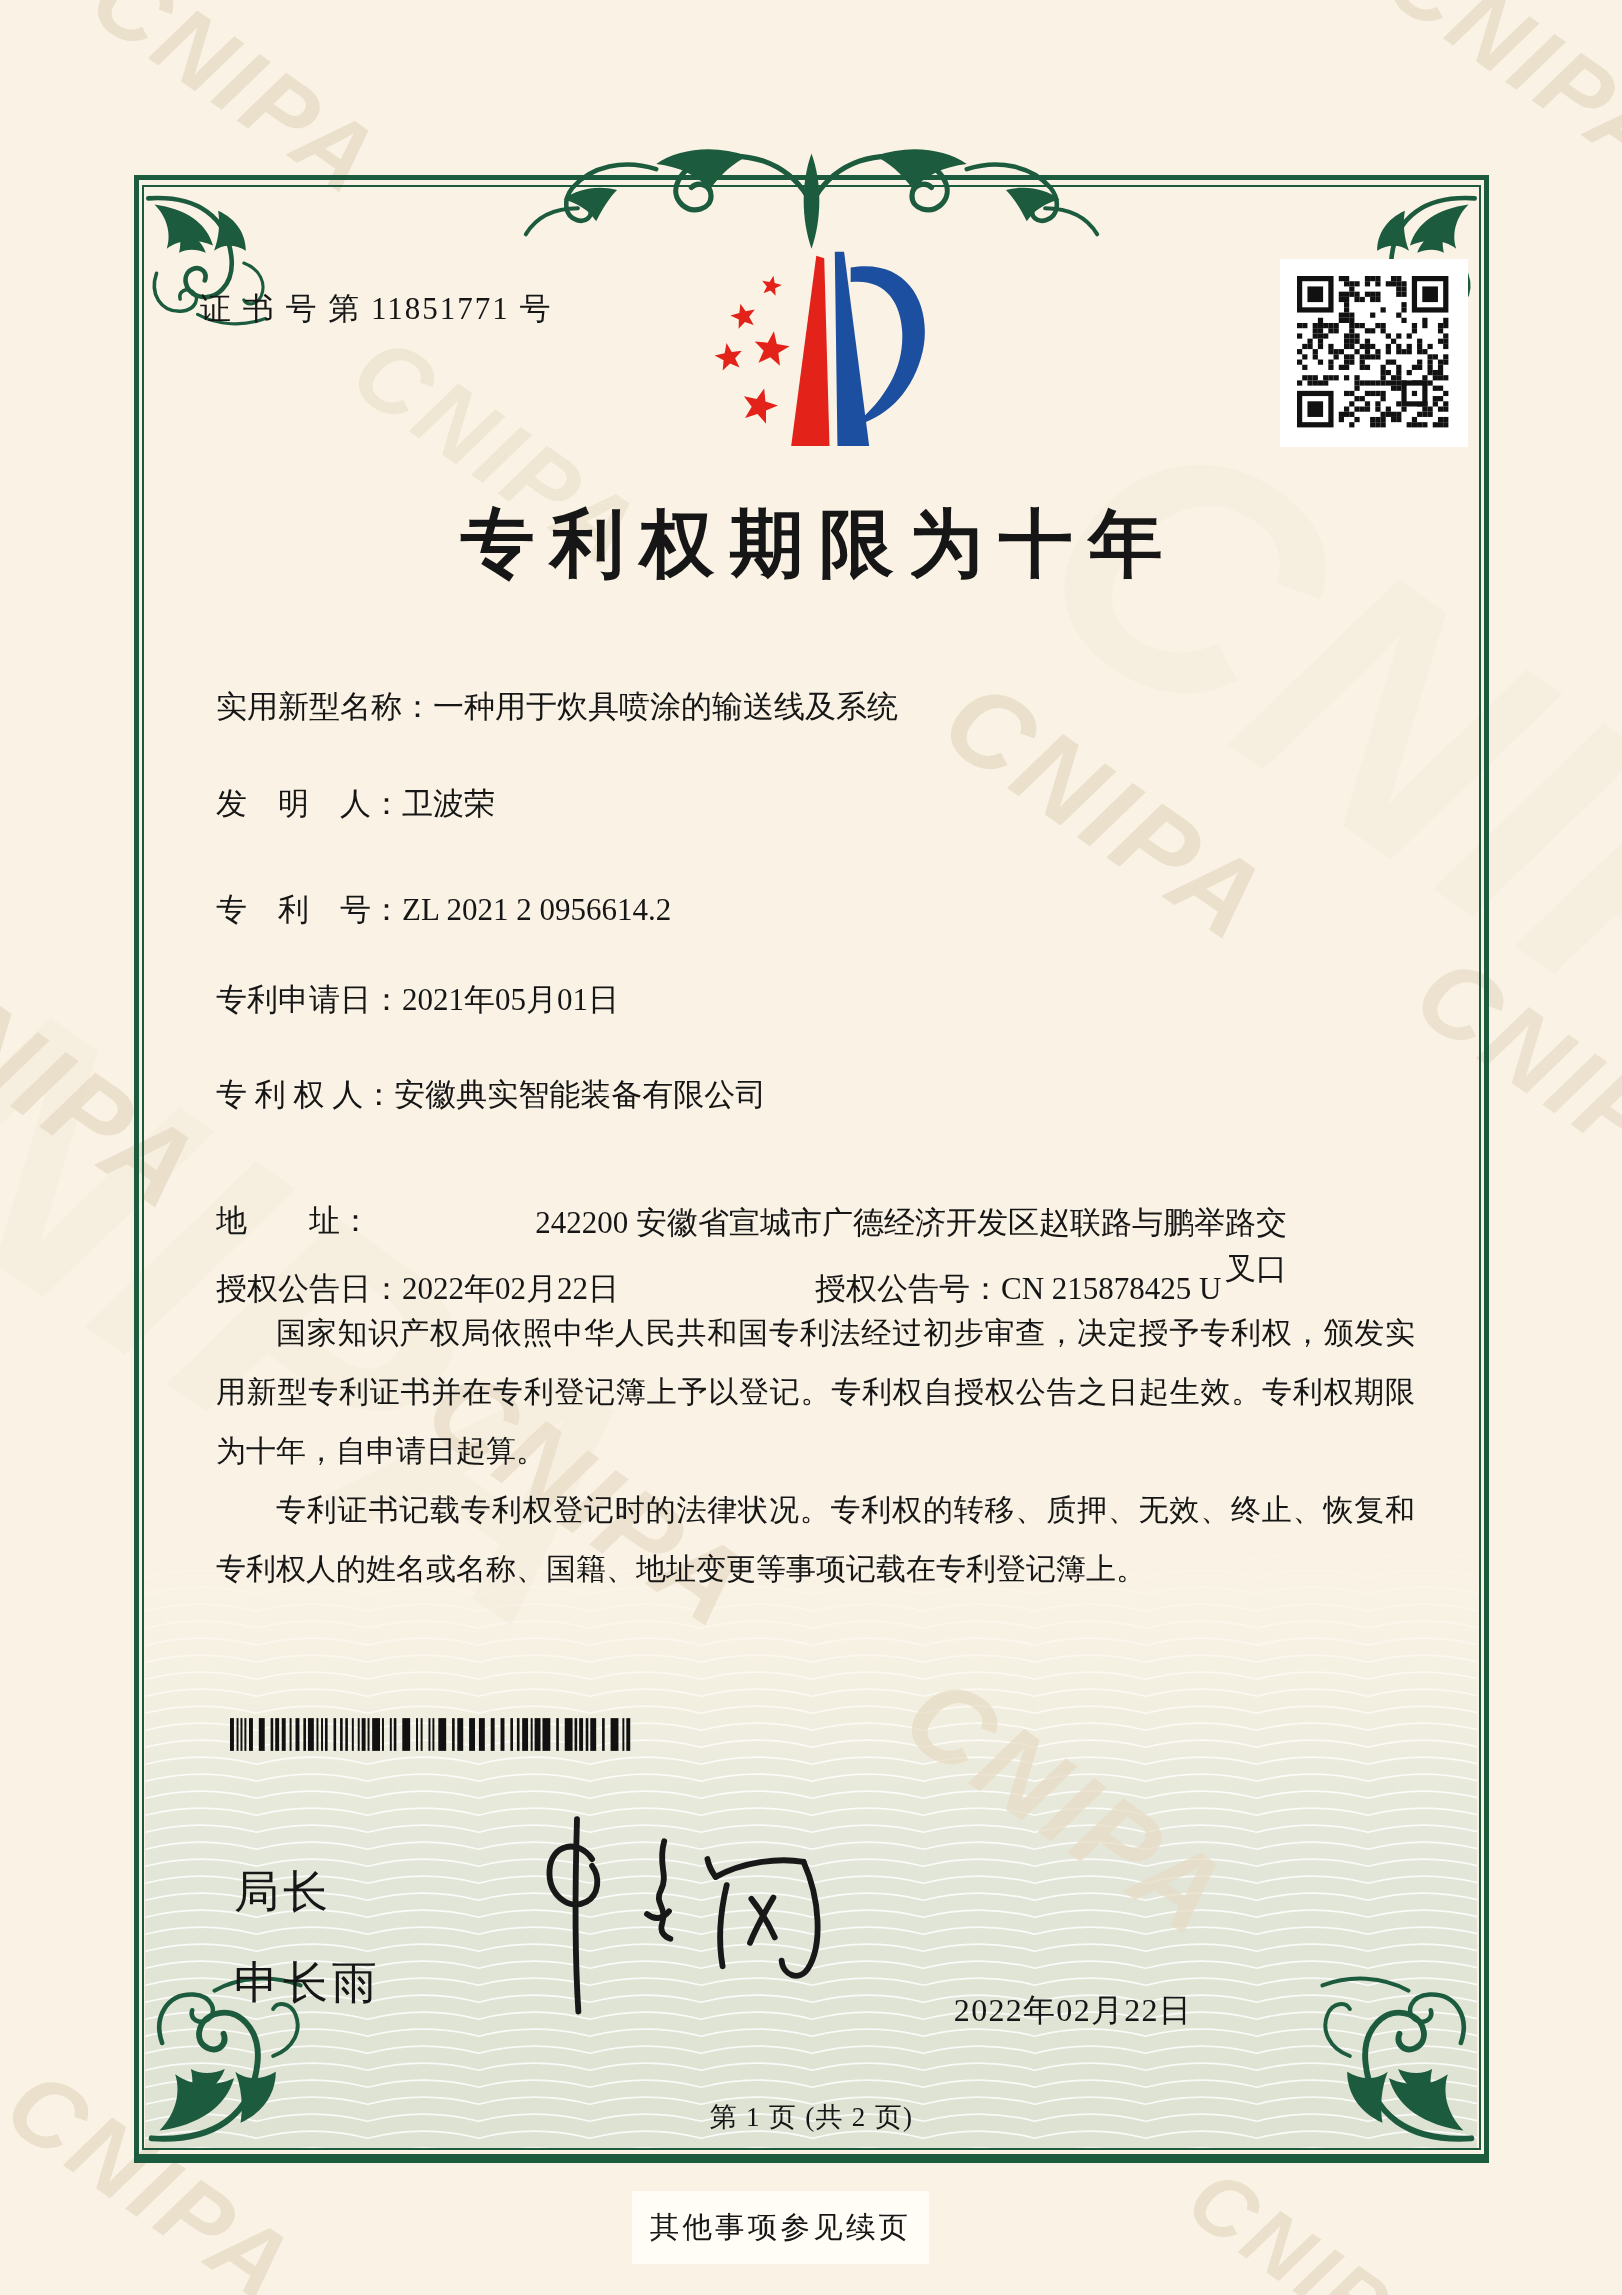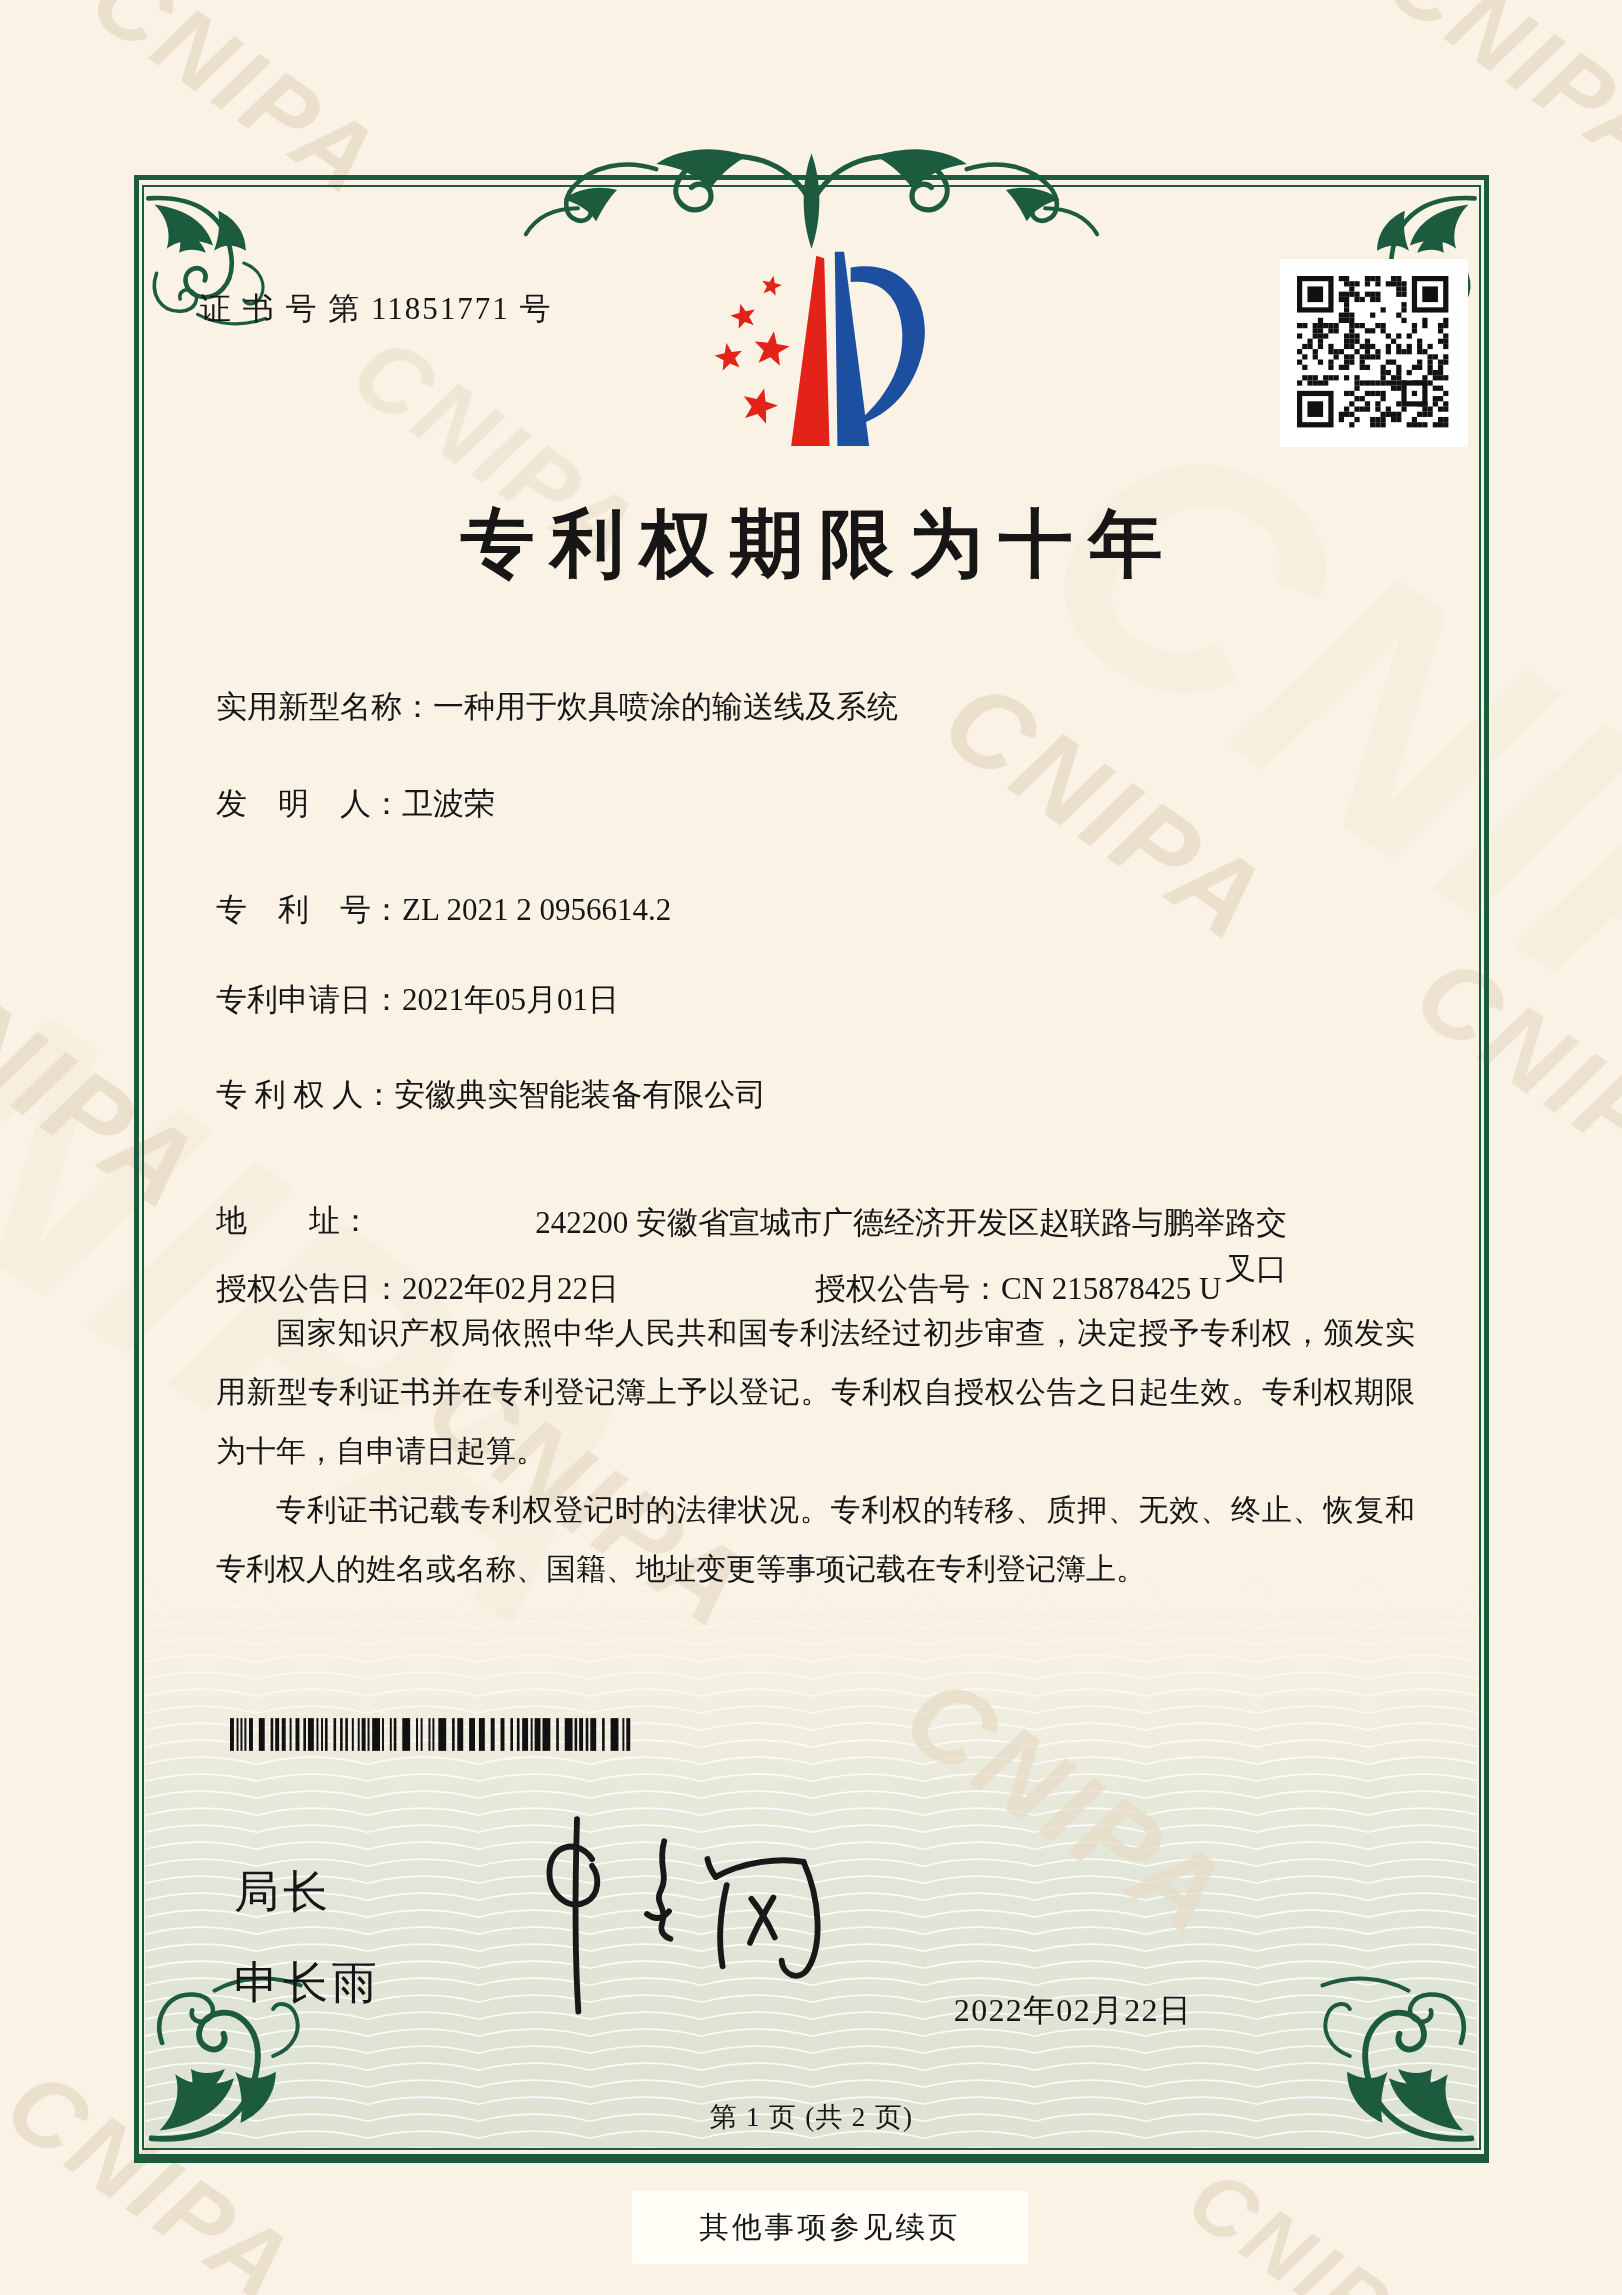--- a/index.html
+++ b/index.html
@@ -66,21 +66,21 @@
   .barcode{position:absolute;left:230px;top:1718px;}
   .staff{
     position:absolute;left:234px;top:1862px;
     font-family:"Liberation Sans","DejaVu Sans",sans-serif;font-size:45px;letter-spacing:3.9px;
   }
   .staff .staff-name{margin-top:31px;}
   .signature{position:absolute;left:496px;top:1811px;width:357px;height:206px;}
   .issue-date{position:absolute;left:883px;top:1989px;width:380px;text-align:center;font-size:32px;letter-spacing:1.3px;}
   .page-info{position:absolute;left:0;top:2099px;width:100%;text-align:center;font-size:27px;letter-spacing:1.3px;}
   .footer-note-box{
-    position:absolute;left:632px;top:2191px;width:396px;height:73px;z-index:6;
+    position:absolute;left:632px;top:2191px;width:297px;height:73px;z-index:6;
     background:#fffdf6;display:flex;align-items:center;justify-content:center;
   }
   .footer-note-box span{font-size:29.4px;letter-spacing:3.3px;}
 </style>
 </head>
 <body>
 
 <div class="page">
 
   <div class="green-band">

